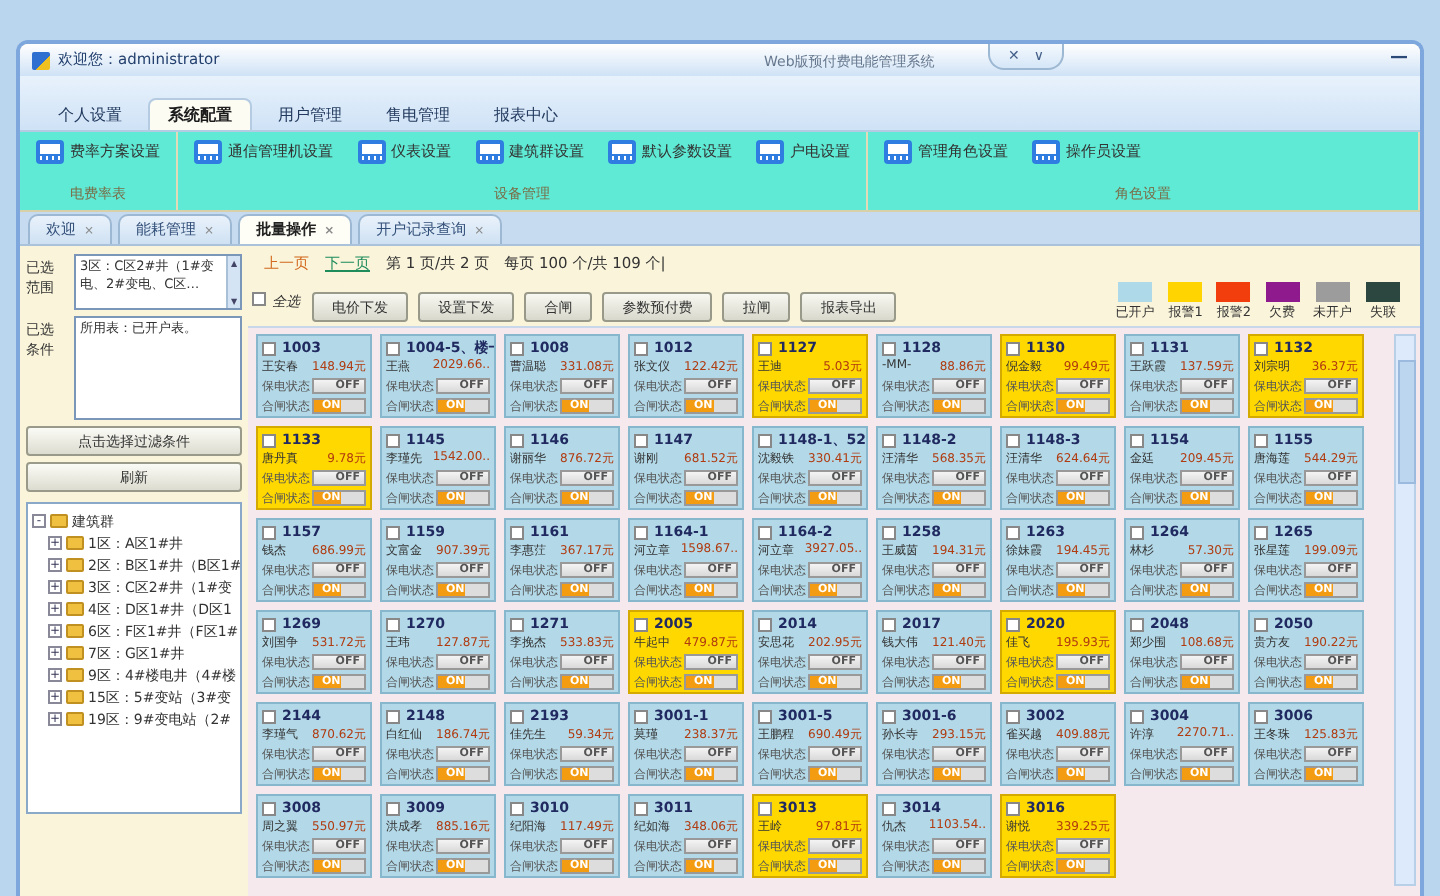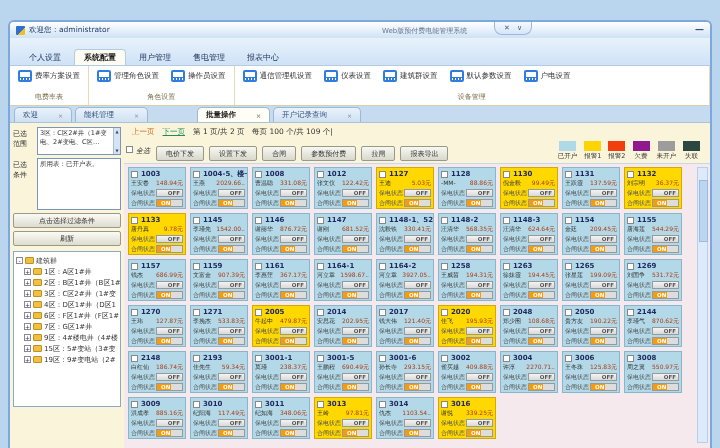--- a/index.html
+++ b/index.html
@@ -20,38 +20,38 @@
                      border-radius:0 0 8px 8px; display:flex; align-items:center; justify-content:center;
                      gap:7px; font-size:7px; color:#44608a; cursor:pointer; }
   .minbtn { position:absolute; right:6px; top:2px; font-size:9px; font-weight:bold; color:#2c4a77; cursor:pointer; }
   
   .menubar { height:28px; background:linear-gradient(#e8f2fc,#cfe2f6); display:flex; align-items:flex-end;
              padding:0 10px; gap:4px; border-bottom:1px solid #b5cbe2; }
   .menuitem { font-size:8px; color:#223a5e; padding:2px 9px 2px; cursor:pointer; }
   .menuitem.active { background:#fdfcf2; border:1px solid #b5cbe2; border-bottom:none;
                      border-radius:4px 4px 0 0; font-weight:bold; color:#1c1c1c; }
   
-  .ribbon { height:40px; background:#ffffff; border-bottom:1px solid #d8d0a8; display:flex; }
+  .ribbon { height:40px; background:#5eead4; border-bottom:1px solid #d8d0a8; display:flex; }
   .rgroup { display:flex; flex-direction:column; justify-content:space-between;
             padding:4px 8px 1px; border-right:1px solid #e3dbb8; }
   .rgroup:last-child { flex:1; }
   .ritems { display:flex; align-items:center; gap:12px; }
   .ritem { display:inline-flex; align-items:center; gap:3px; font-size:7.5px; color:#333; cursor:pointer; }
   .mon-icon { position:relative; width:14px; height:12px; background:#2f7de1; border-radius:2px; flex:0 0 auto; }
   .mon-icon::before { content:""; position:absolute; left:2px; top:2px; width:10px; height:5px; background:#fff; }
   .mon-icon::after { content:""; position:absolute; left:2px; bottom:2px; width:10px; height:2px;
                      background:repeating-linear-gradient(90deg,#fff 0 1px,transparent 1px 3px); }
   .rlabel { text-align:center; font-size:7px; color:#7a6e4a; padding:1px 0 2px; }
   
   .doctabs { height:17px; background:#c6dbf0; display:flex; align-items:flex-end; padding:0 4px; gap:3px;
              border-bottom:1px solid #aac2da; }
-  .dtab { display:inline-flex; align-items:center; gap:20px; font-size:7.5px; color:#33507a;
+  .dtab { display:inline-flex; align-items:center; gap:4px; font-size:7.5px; color:#33507a;
           background:linear-gradient(#e9f2fb,#cfe1f3); border:1px solid #9db8d2; border-bottom:none;
           border-radius:5px 5px 0 0; padding:2px 8px; cursor:pointer;text-align:right; }
-  .dtab.active { background:#fefdf6; font-weight:bold; color:#222;margin-left:46px; }
+  .dtab.active { background:#fefdf6; font-weight:bold; color:#222; }
   .tx { font-size:6px; color:#8a8a8a; }
   
   .content { display:flex; height:337px; }
   .sidebar { width:114px; padding:4px 3px; background:#faf5da; flex:0 0 auto; }
   .srow { display:flex; gap:2px; margin-bottom:3px; }
   .flabel { width:22px; font-size:7px; color:#333; white-space:pre-line; padding-top:2px; }
   .sbox { position:relative; flex:1; background:#fff; border:1px solid #7a96b8; font-size:6.5px;
           color:#333; padding:1px 8px 1px 2px; line-height:1.35; overflow:hidden; }
   .sbox1 { height:28px; } .sbox2 { height:52px; }
   .sscroll { position:absolute; right:0; top:0; bottom:0; width:7px; background:#d4e4f4;
@@ -139,59 +139,59 @@
               <span>费率方案设置</span>
             </span>
           </div>
         <div class="rlabel">电费率表</div>
       </div>
       <div class="rgroup">
         <div class="ritems">
 
             <span class="ritem">
               <span class="mon-icon"></span>
+              <span>通信管理机设置</span>
+            </span>
+
+            <span class="ritem">
+              <span class="mon-icon"></span>
+              <span>仪表设置</span>
+            </span>
+
+            <span class="ritem">
+              <span class="mon-icon"></span>
+              <span>建筑群设置</span>
+            </span>
+
+            <span class="ritem">
+              <span class="mon-icon"></span>
+              <span>默认参数设置</span>
+            </span>
+
+            <span class="ritem">
+              <span class="mon-icon"></span>
+              <span>户电设置</span>
+            </span>
+          </div>
+        <div class="rlabel">设备管理</div>
+      </div>
+      <div class="rgroup">
+        <div class="ritems">
+
+            <span class="ritem">
+              <span class="mon-icon"></span>
               <span>管理角色设置</span>
             </span>
 
             <span class="ritem">
               <span class="mon-icon"></span>
               <span>操作员设置</span>
             </span>
           </div>
         <div class="rlabel">角色设置</div>
-      </div>
-      <div class="rgroup">
-        <div class="ritems">
-
-            <span class="ritem">
-              <span class="mon-icon"></span>
-              <span>通信管理机设置</span>
-            </span>
-
-            <span class="ritem">
-              <span class="mon-icon"></span>
-              <span>仪表设置</span>
-            </span>
-
-            <span class="ritem">
-              <span class="mon-icon"></span>
-              <span>建筑群设置</span>
-            </span>
-
-            <span class="ritem">
-              <span class="mon-icon"></span>
-              <span>默认参数设置</span>
-            </span>
-
-            <span class="ritem">
-              <span class="mon-icon"></span>
-              <span>户电设置</span>
-            </span>
-          </div>
-        <div class="rlabel">设备管理</div>
       </div>
     </div>
 
     <div class="doctabs">
 
         <span class="dtab">
           <span>欢迎</span>
           <span class="tx">×</span>
         </span>
 
@@ -833,20 +833,38 @@
                 <div class="c-r">
                   <span class="sl">保电状态</span>
                   <span class="tg off">OFF</span>
                 </div>
                 <div class="c-r">
                   <span class="sl">合闸状态</span>
                   <span class="tg on">ON</span>
                 </div>
               </div>
 
+              <div class="card open">
+                <div class="c-h">
+                  <span class="cb"></span>
+                  <span class="room">1264</span>
+                </div>
+                <div class="c-n">
+                  <span class="nm">林杉</span>
+                  <span class="bal">57.30元</span>
+                </div>
+                <div class="c-r">
+                  <span class="sl">保电状态</span>
+                  <span class="tg off">OFF</span>
+                </div>
+                <div class="c-r">
+                  <span class="sl">合闸状态</span>
+                  <span class="tg on">ON</span>
+                </div>
+              </div>
 
               <div class="card open">
                 <div class="c-h">
                   <span class="cb"></span>
                   <span class="room">1265</span>
                 </div>
                 <div class="c-n">
                   <span class="nm">张星莲</span>
                   <span class="bal">199.09元</span>
                 </div>

